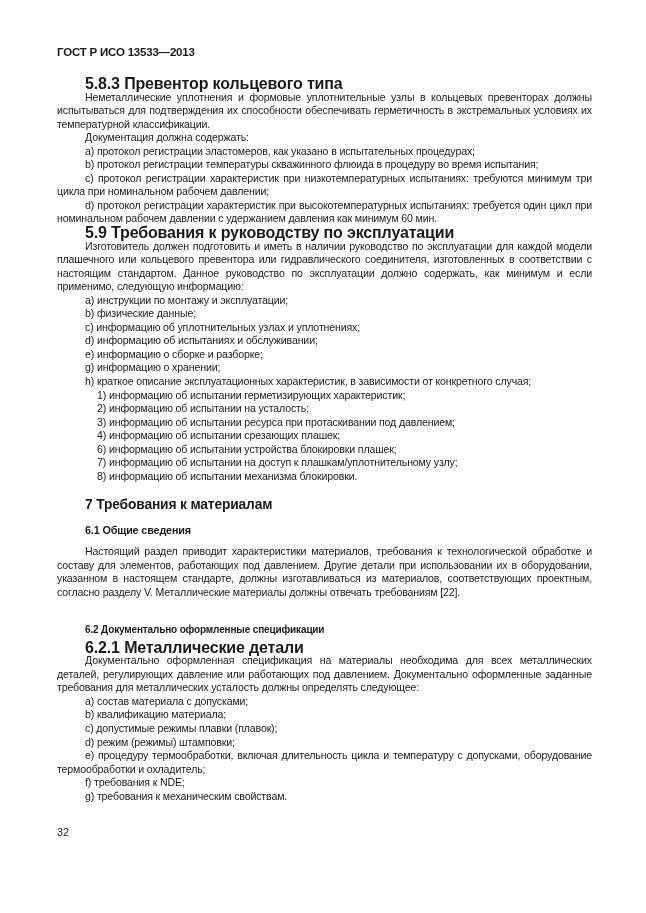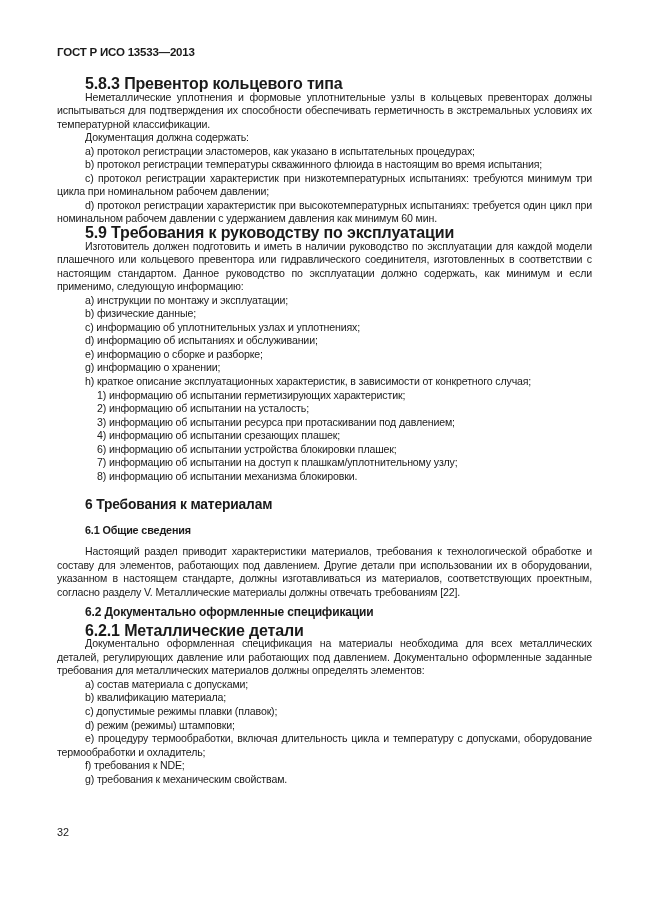--- a/index.html
+++ b/index.html
@@ -8,62 +8,62 @@
   .page { position: absolute; left: 0; top: 0; width: 646px; height: 672px; }
   .hdr { position: absolute; left: 57px; top: 46px; font-size: 11.5px; font-weight: bold; letter-spacing: -0.2px; }
   .col { position: absolute; left: 57px; top: 77px; width: 535px; font-size: 10.6px; line-height: 13.55px; letter-spacing: -0.15px; }
   .h3 { font-weight: bold; padding-left: 28px; font-size: 16px; }
   .p { text-indent: 28px; text-align: justify; }
   .li { padding-left: 28px; }
   .li2 { padding-left: 40px; }
   .cont { text-indent: 28px; text-align: justify; }
   .h1 { font-weight: bold; font-size: 13.8px; padding-left: 28px; margin-top: 14px; margin-bottom: 11px; line-height: 16px; }
   .h2 { font-weight: bold; font-size: 10.8px; padding-left: 28px; margin-bottom: 7px; }
-  .h2b { font-weight: bold; font-size: 12px; padding-left: 28px; margin-top: 7px; margin-bottom: 4px; }
+  .h2b { font-weight: bold; font-size: 10px; padding-left: 28px; margin-top: 24px; margin-bottom: 4px; }
   .pgnum { position: absolute; left: 57px; top: 826px; font-size: 10.8px; }
 </style>
 </head>
 <body>
 
 <div class="page">
   <div class="hdr">ГОСТ Р ИСО 13533—2013</div>
 
   <div class="col">
     <div class="h3">5.8.3 Превентор кольцевого типа</div>
     <div class="p">Неметаллические уплотнения и формовые уплотнительные узлы в кольцевых превенторах должны испытываться для подтверждения их способности обеспечивать герметичность в экстремальных условиях их температурной классификации.</div>
     <div class="li">Документация должна содержать:</div>
     <div class="li">a) протокол регистрации эластомеров, как указано в испытательных процедурах;</div>
-    <div class="li">b) протокол регистрации температуры скважинного флюида в настоящим во время испытания;</div>
+    <div class="li">b) протокол регистрации температуры скважинного флюида в процедуру во время испытания;</div>
     <div class="cont">c) протокол регистрации характеристик при низкотемпературных испытаниях: требуются минимум три цикла при номинальном рабочем давлении;</div>
     <div class="cont">d) протокол регистрации характеристик при высокотемпературных испытаниях: требуется один цикл при номинальном рабочем давлении с удержанием давления как минимум 60 мин.</div>
 
     <div class="h3">5.9 Требования к руководству по эксплуатации</div>
     <div class="p">Изготовитель должен подготовить и иметь в наличии руководство по эксплуатации для каждой модели плашечного или кольцевого превентора или гидравлического соединителя, изготовленных в соответствии с настоящим стандартом. Данное руководство по эксплуатации должно содержать, как минимум и если применимо, следующую информацию:</div>
     <div class="li">a) инструкции по монтажу и эксплуатации;</div>
     <div class="li">b) физические данные;</div>
     <div class="li">c) информацию об уплотнительных узлах и уплотнениях;</div>
     <div class="li">d) информацию об испытаниях и обслуживании;</div>
     <div class="li">e) информацию о сборке и разборке;</div>
     <div class="li">g) информацию о хранении;</div>
     <div class="li">h) краткое описание эксплуатационных характеристик, в зависимости от конкретного случая;</div>
     <div class="li2">1) информацию об испытании герметизирующих характеристик;</div>
     <div class="li2">2) информацию об испытании на усталость;</div>
     <div class="li2">3) информацию об испытании ресурса при протаскивании под давлением;</div>
     <div class="li2">4) информацию об испытании срезающих плашек;</div>
     <div class="li2">6) информацию об испытании устройства блокировки плашек;</div>
     <div class="li2">7) информацию об испытании на доступ к плашкам/уплотнительному узлу;</div>
     <div class="li2">8) информацию об испытании механизма блокировки.</div>
 
-    <div class="h1">6 Требования к материалам</div>
+    <div class="h1">7 Требования к материалам</div>
     <div class="h2">6.1 Общие сведения</div>
     <div class="p">Настоящий раздел приводит характеристики материалов, требования к технологической обработке и составу для элементов, работающих под давлением. Другие детали при использовании их в оборудовании, указанном в настоящем стандарте, должны изготавливаться из материалов, соответствующих проектным, согласно разделу V. Металлические материалы должны отвечать требованиям [22].</div>
 
     <div class="h2b">6.2 Документально оформленные спецификации</div>
     <div class="h3">6.2.1 Металлические детали</div>
-    <div class="p">Документально оформленная спецификация на материалы необходима для всех металлических деталей, регулирующих давление или работающих под давлением. Документально оформленные заданные требования для металлических материалов должны определять элементов:</div>
+    <div class="p">Документально оформленная спецификация на материалы необходима для всех металлических деталей, регулирующих давление или работающих под давлением. Документально оформленные заданные требования для металлических усталость должны определять следующее:</div>
     <div class="li">a) состав материала с допусками;</div>
     <div class="li">b) квалификацию материала;</div>
     <div class="li">c) допустимые режимы плавки (плавок);</div>
     <div class="li">d) режим (режимы) штамповки;</div>
     <div class="cont">e) процедуру термообработки, включая длительность цикла и температуру с допусками, оборудование термообработки и охладитель;</div>
     <div class="li">f) требования к NDE;</div>
     <div class="li">g) требования к механическим свойствам.</div>
   </div>
 
   <div class="pgnum">32</div>

